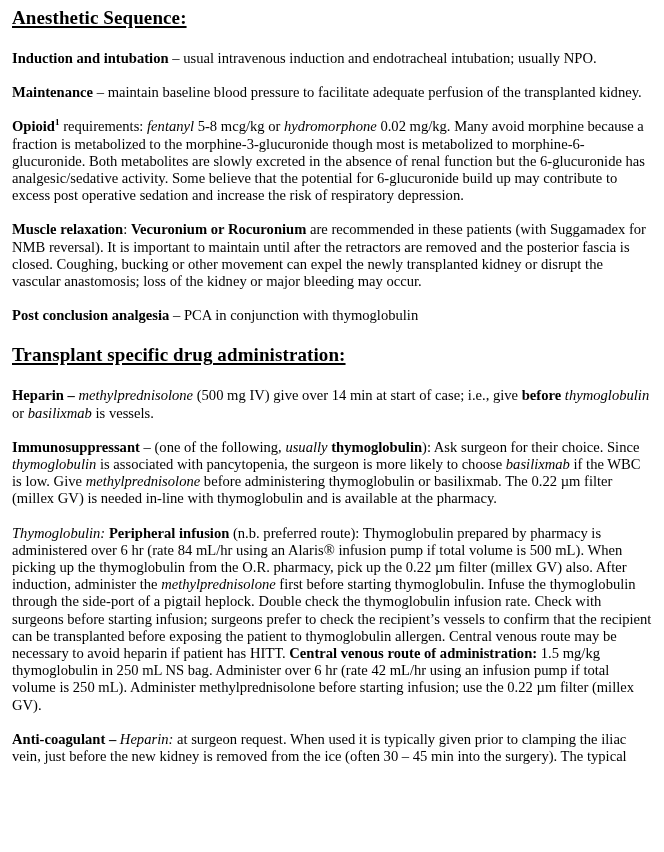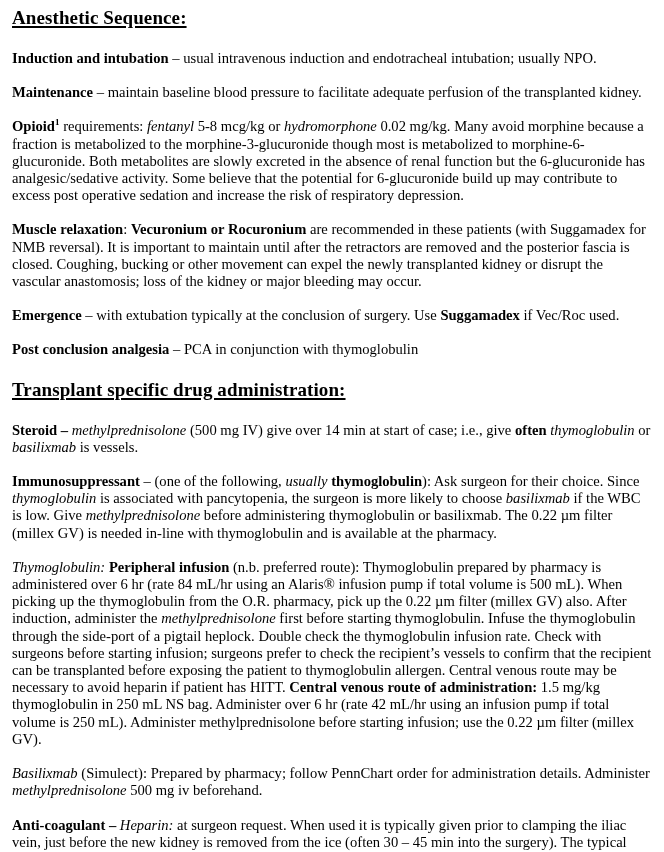--- a/index.html
+++ b/index.html
@@ -53,29 +53,27 @@
   <h1 class="heading first">Anesthetic Sequence:</h1>
 
   <p><b>Induction and intubation</b><span> – usual intravenous induction and endotracheal intubation; usually  NPO.</span></p>
 
   <p><b>Maintenance</b><span> – maintain baseline blood pressure to facilitate adequate perfusion of the transplanted kidney.</span></p>
 
   <p><b>Opioid</b><sup>1</sup><span> requirements: </span><i>fentanyl</i><span> 5-8 mcg/kg or </span><i>hydromorphone</i><span> 0.02 mg/kg.  Many avoid  morphine because a fraction is metabolized to the morphine-3-glucuronide though most is metabolized to morphine-6-glucuronide. Both metabolites are slowly excreted in the absence of renal function but the 6-glucuronide has analgesic/sedative activity.  Some believe that the potential for 6-glucuronide build up may contribute to excess post operative sedation and increase the risk of respiratory depression.</span></p>
 
   <p><b>Muscle relaxation</b><span>: </span><b>Vecuronium or Rocuronium</b><span> are recommended in these patients (with Suggamadex for NMB reversal). It is important to maintain until after the retractors are removed and the posterior fascia is closed.  Coughing, bucking or other movement can expel the newly transplanted kidney or disrupt the vascular anastomosis; loss of the kidney or major bleeding may occur.</span></p>
 
-  <p><b>Emergence</b><span> – with extubation typically at the conclusion of surgery. Use </span><b>Suggamadex</b><span> if Vec/Roc used.</span></p>
 
   <p style="margin-bottom:0"><b>Post conclusion analgesia</b><span>  – PCA in conjunction with thymoglobulin</span></p>
 
   <h1 class="heading second">Transplant specific drug administration:</h1>
 
-  <p><b>Steroid –</b><span> </span><i>methylprednisolone</i><span> (500 mg IV) give over 14 min at start of case; i.e., give </span><b>often</b><span> </span><i>thymoglobulin</i><span> or </span><i>basilixmab</i><span> is vessels.</span></p>
+  <p><b>Heparin –</b><span> </span><i>methylprednisolone</i><span> (500 mg IV) give over 14 min at start of case; i.e., give </span><b>before</b><span> </span><i>thymoglobulin</i><span> or </span><i>basilixmab</i><span> is vessels.</span></p>
 
   <p><b>Immunosuppressant</b><span> – (one of the following, </span><i>usually</i><span> </span><b>thymoglobulin</b><span>): Ask surgeon for their choice. Since </span><i>thymoglobulin</i><span> is associated with pancytopenia, the surgeon is more likely to choose </span><i>basilixmab</i><span> if the  WBC is low. Give </span><i>methylprednisolone</i><span> before administering thymoglobulin or basilixmab. The 0.22 µm  filter (millex GV) is needed in-line with thymoglobulin and is available at the pharmacy.</span></p>
 
   <p><i>Thymoglobulin:</i><span> </span><b>Peripheral infusion</b><span> (n.b. preferred route): Thymoglobulin prepared by pharmacy is administered over 6 hr (rate 84 mL/hr using an Alaris® infusion pump if total volume is 500 mL).  When picking up the thymoglobulin from the O.R. pharmacy, pick up the 0.22 µm filter (millex GV) also.  After induction,  administer the </span><i>methylprednisolone</i><span> first before starting thymoglobulin.  Infuse the thymoglobulin through  the side-port of a pigtail heplock. Double check the thymoglobulin infusion rate. Check with surgeons  before starting infusion; surgeons prefer to check the recipient’s vessels to confirm that the recipient can  be transplanted before exposing the patient to thymoglobulin allergen. Central venous route may be  necessary to avoid heparin if patient has HITT.  </span><b>Central venous route of administration:</b><span> 1.5 mg/kg thymoglobulin in 250 mL NS bag. Administer over 6 hr (rate 42 mL/hr using an infusion pump if total  volume is 250 mL). Administer methylprednisolone before starting infusion; use the 0.22 µm filter (millex   GV).</span></p>
 
-  <p><i>Basilixmab</i><span> (Simulect): Prepared by pharmacy; follow PennChart order for administration details. Administer </span><i>methylprednisolone</i><span> 500 mg iv  beforehand.</span></p>
 
   <p><b>Anti-coagulant –</b><span> </span><i>Heparin:</i><span> at surgeon request.  When used it is typically given prior to clamping the iliac vein, just before the new kidney is removed from the ice (often 30 – 45 min into the surgery). The typical</span></p>
 
 </div>
 
 </body></html>

